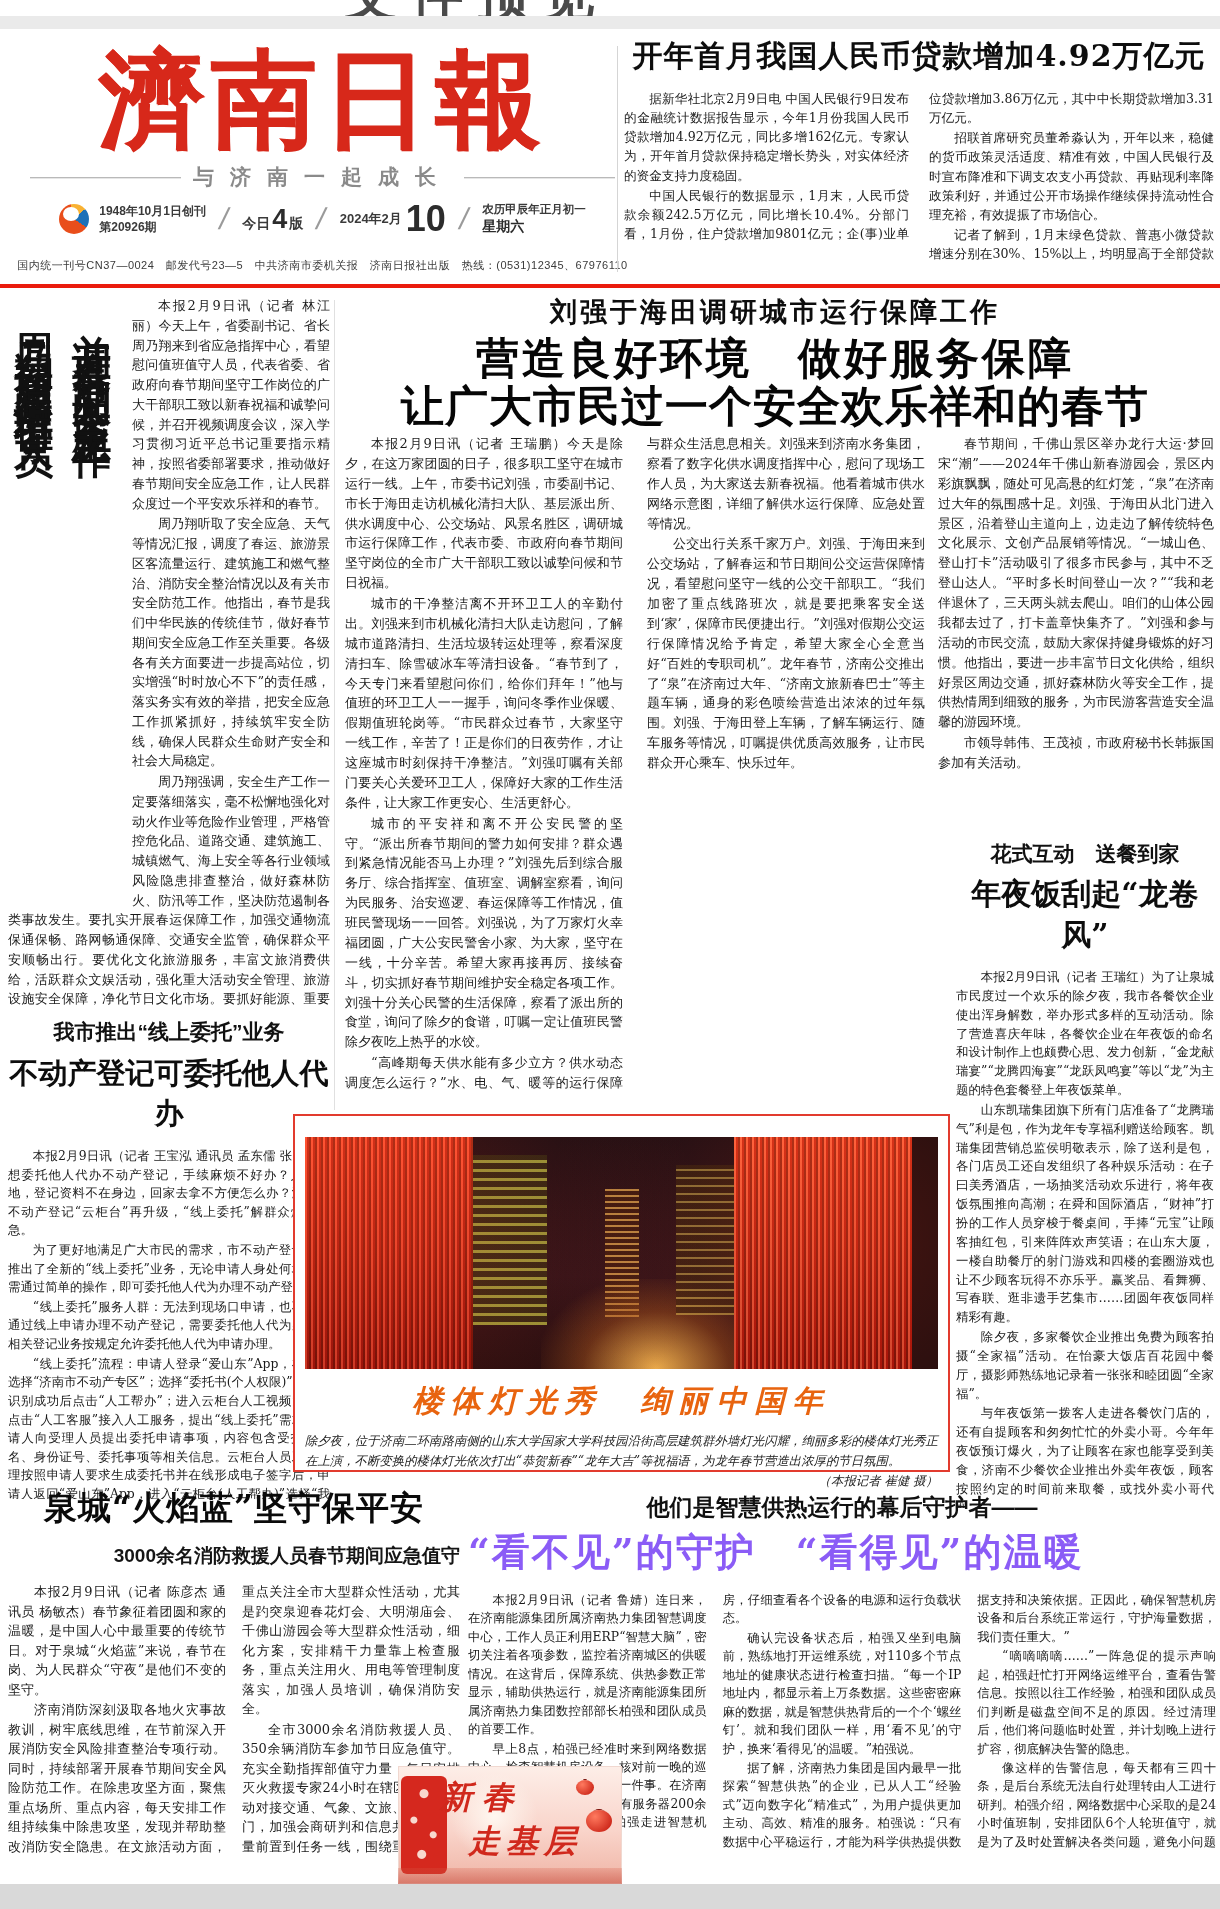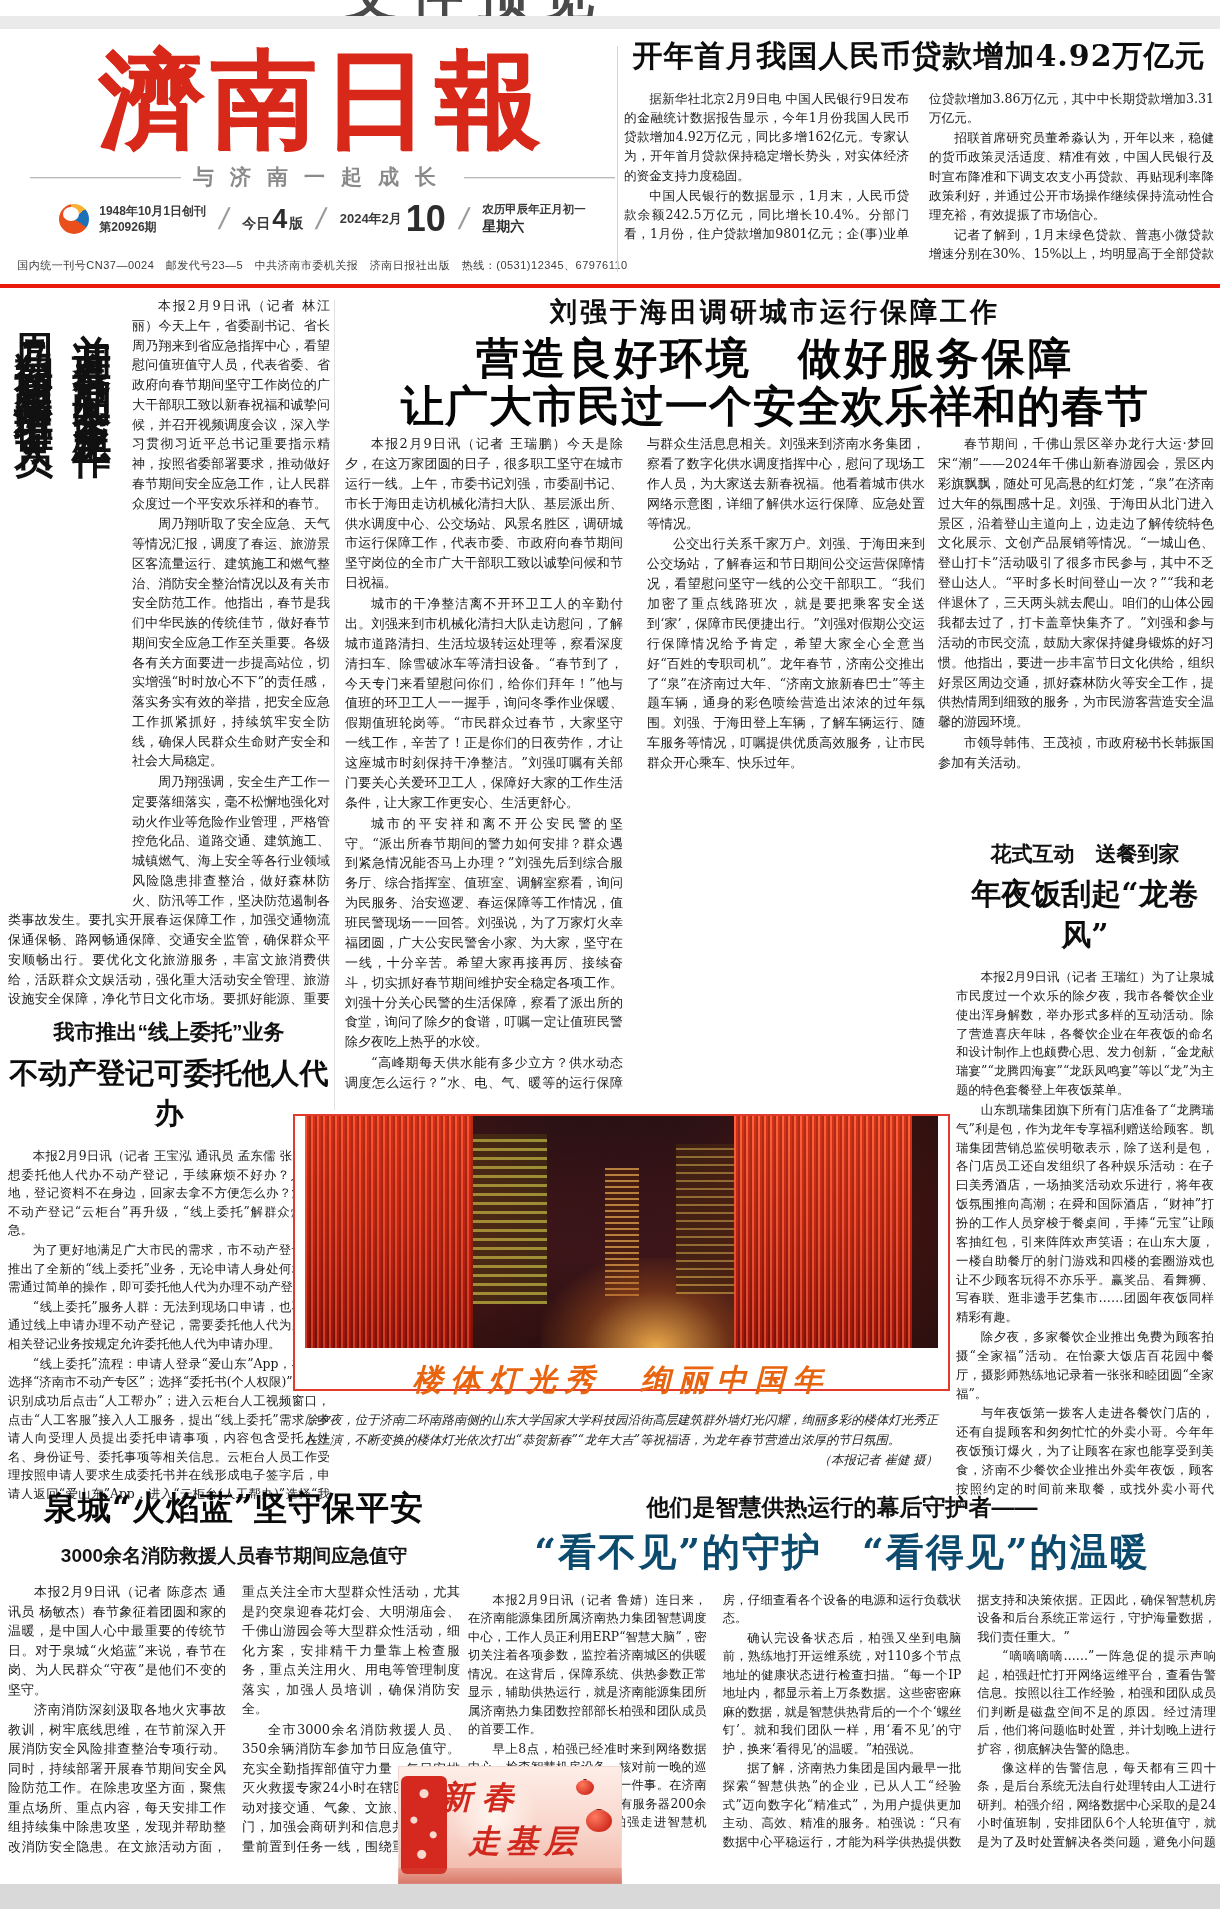--- a/index.html
+++ b/index.html
@@ -65,45 +65,45 @@
   .main-body-left { position:absolute; left:345px; top:434px; width:580px; height:676px; overflow:hidden; columns:2; column-gap:24px; column-fill:auto; font-size:13px; line-height:1.53; text-align:justify; }
   .main-body-right { position:absolute; left:938px; top:434px; width:276px; height:396px; overflow:hidden; font-size:13px; line-height:1.53; text-align:justify; }
 
   
   .dinner { position:absolute; left:956px; top:840px; width:258px; height:628px; }
   .dinner-kicker { text-align:center; font-size:21px; font-weight:bold; font-family:"Liberation Sans",sans-serif; color:#111; }
   .dinner-headline { text-align:center; font-size:30px; font-weight:bold; margin-top:6px; color:#0d0d0d; }
   .dinner-body { margin-top:12px; height:540px; overflow:hidden; font-size:12.4px; line-height:1.52; text-align:justify; }
 
   
-  .photo-box { position:absolute; left:293px; top:1114px; width:657px; height:277px; border:2px solid #e23b2e; background:#fff; padding:0 10px; }
+  .photo-box { position:absolute; left:293px; top:1114px; width:657px; height:358px; border:2px solid #e23b2e; background:#fff; padding:21px 10px; }
   .photo-scene { position:relative; width:100%; height:232px; background:linear-gradient(180deg,#170d13 0%,#241018 60%,#1a0b0e 100%); overflow:hidden; }
   .bldg { position:absolute; top:0; bottom:0; }
   .bldg-left { left:0; width:168px; background:linear-gradient(180deg,rgba(255,120,60,.28),rgba(0,0,0,.22)),repeating-linear-gradient(90deg,#ff4a33 0 2px,#b5120a 2px 4px,#7e0e05 4px 6px); }
   .bldg-right { right:26px; width:178px; background:linear-gradient(180deg,rgba(255,140,70,.25),rgba(0,0,0,.2)),repeating-linear-gradient(90deg,#ff5a3d 0 2px,#c01208 2px 4px,#820f06 4px 6px); }
   .bldg-edge { right:0; width:26px; background:#120a0d; }
   .tower-lattice { position:absolute; left:168px; top:18px; width:74px; height:170px; background:repeating-linear-gradient(0deg,rgba(190,205,70,.85) 0 3px,rgba(45,45,18,.85) 3px 9px); opacity:.85; }
   .tower-lattice2 { position:absolute; right:204px; top:28px; width:58px; height:150px; background:repeating-linear-gradient(0deg,rgba(210,190,80,.7) 0 2px,rgba(50,35,14,.8) 2px 8px); opacity:.8; }
   .tower-gold { position:absolute; left:300px; top:52px; width:34px; height:128px; background:repeating-linear-gradient(0deg,rgba(255,200,90,.65) 0 2px,rgba(60,30,10,.6) 2px 6px); }
   .street-glow { position:absolute; left:236px; bottom:0; width:230px; height:90px; background:radial-gradient(ellipse at 50% 100%,rgba(255,195,85,.9) 0%,rgba(170,90,30,.45) 45%,rgba(60,25,12,0) 75%); }
   .red-haze { position:absolute; inset:0; background:radial-gradient(circle at 14% 45%,rgba(255,60,30,.22),transparent 55%),radial-gradient(circle at 86% 45%,rgba(255,60,30,.22),transparent 55%); }
   .cap-title { margin-top:12px; text-align:center; font-size:30px; font-weight:bold; font-style:italic; color:#e8640f; letter-spacing:8px; font-family:"DejaVu Serif",serif; }
   .cap-text { margin-top:9px; font-size:12.4px; line-height:1.6; text-align:justify; color:#222; font-style:italic; }
   .cap-credit { float:right; font-style:italic; }
 
   
   .fire { position:absolute; left:8px; top:1486px; width:452px; height:398px; }
   .fire-headline { text-align:center; font-size:33px; font-weight:bold; color:#0a0a0a; letter-spacing:1px; }
-  .fire-subhead { text-align:center; font-size:19px; font-weight:bold; margin-top:12px; font-family:"Liberation Sans",sans-serif; color:#151515; }
+  .fire-subhead { text-align:right; font-size:19px; font-weight:bold; margin-top:12px; font-family:"Liberation Sans",sans-serif; color:#151515; }
   .fire-body { margin-top:13px; height:282px; overflow:hidden; columns:2; column-gap:16px; column-fill:auto; font-size:13px; line-height:1.5; text-align:justify; }
 
   
   .heating { position:absolute; left:468px; top:1492px; width:748px; height:392px; }
   .heating-kicker { text-align:center; font-size:23px; font-weight:bold; font-family:"Liberation Sans",sans-serif; color:#101010; }
-  .heating-headline { text-align:center; font-size:38px; font-weight:bold; margin-top:4px; color:#0c4a6e; letter-spacing:2px; }
+  .heating-headline { font-size:38px; font-weight:bold; margin-top:4px; color:#8b5cf6; letter-spacing:2px; }
   .heating-body { margin-top:13px; height:266px; overflow:hidden; columns:3; column-gap:16px; column-fill:auto; font-size:12.3px; line-height:1.5; text-align:justify; }
 
   
   .banner { position:absolute; left:398px; top:1766px; width:224px; height:118px; z-index:3; background:linear-gradient(180deg,#fdeee8 0%,#f9d4ca 55%,#efb4a5 100%); overflow:hidden; box-shadow:0 0 0 1px #f0d8d0 inset; }
   .banner-moon { position:absolute; left:52px; top:6px; width:88px; height:88px; border-radius:50%; background:radial-gradient(circle,#fff7f0 0%,rgba(255,247,240,0) 70%); }
   .papercut { position:absolute; left:3px; top:10px; width:46px; height:98px; border-radius:6px; background:radial-gradient(circle at 50% 18%,#f8d9ce 4px,transparent 5px),radial-gradient(circle at 28% 45%,#f8d9ce 3px,transparent 4px),radial-gradient(circle at 70% 60%,#f8d9ce 3px,transparent 4px),radial-gradient(circle at 45% 80%,#f8d9ce 4px,transparent 5px),#d5281e; }
   .lantern { position:absolute; width:18px; height:15px; border-radius:50%; background:radial-gradient(circle at 35% 30%,#ff7a5f,#c01208); box-shadow:0 -8px 0 -7px #7a0d06; }
   .lantern.l1 { right:28px; top:14px; }
   .lantern.l2 { right:10px; top:44px; width:26px; height:22px; }
   .banner-t1 { position:absolute; left:42px; top:10px; font-size:32px; font-weight:bold; font-style:italic; color:#d0281c; letter-spacing:10px; font-family:"DejaVu Serif",serif; }

